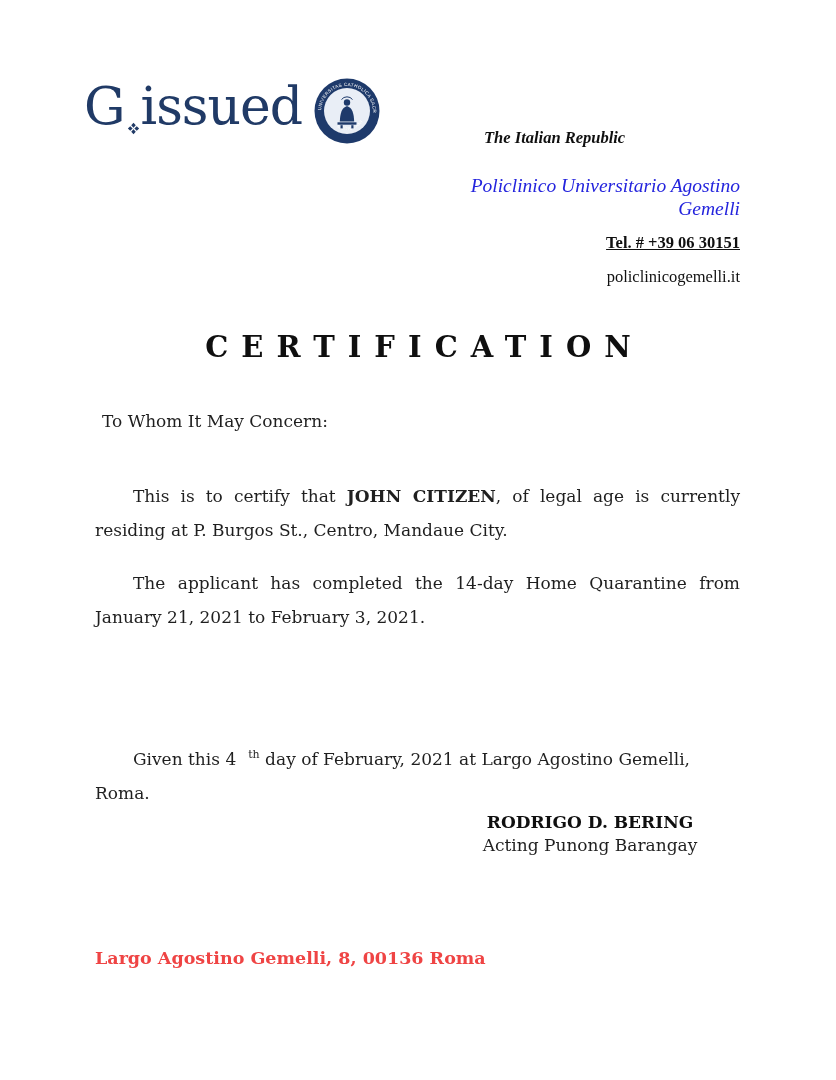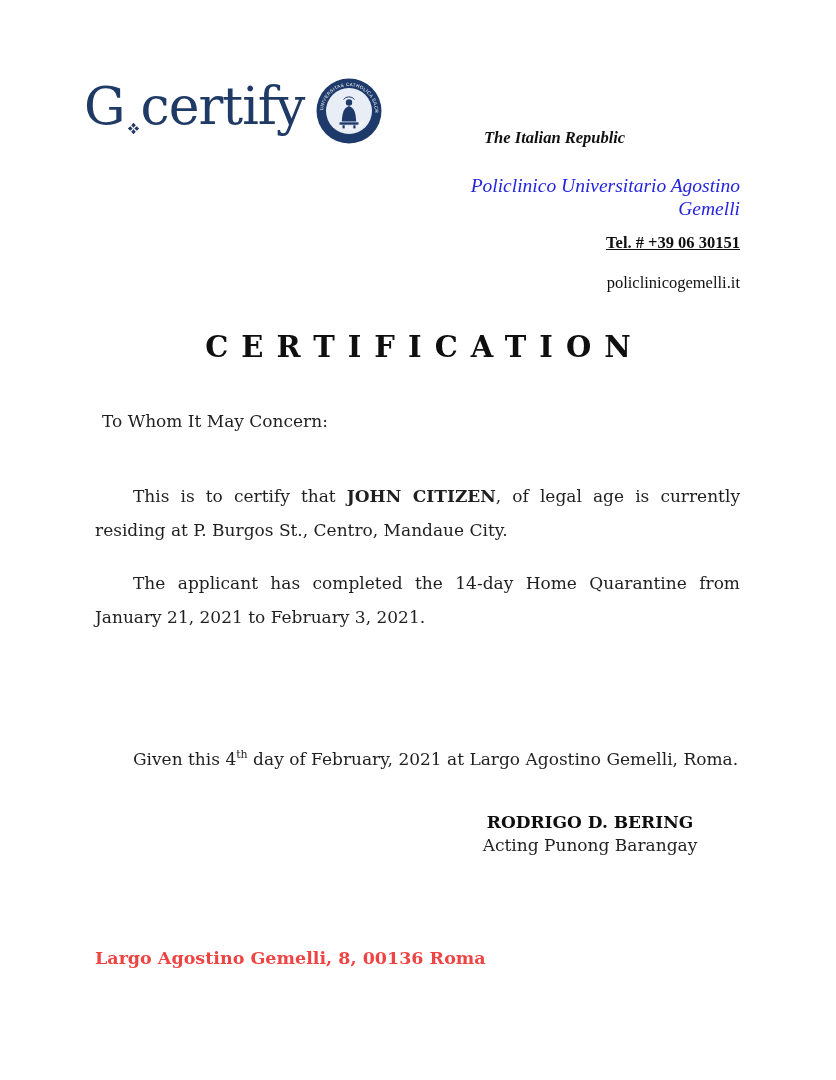--- a/index.html
+++ b/index.html
@@ -41,40 +41,40 @@
     margin-top:26px;text-align:right;
     font-family:"Liberation Serif",serif;font-style:italic;
     font-size:19.5px;line-height:23px;color:#2424dd;
   }
   .tel-line{
     margin-top:13px;text-align:right;
     font-family:"Liberation Serif",serif;font-weight:bold;
     font-size:16.5px;color:#101010;text-decoration:underline;
   }
   .site-line{
-    margin-top:20px;text-align:right;
+    margin-top:14px;text-align:right;
     font-family:"Liberation Serif",serif;
     font-size:16.5px;color:#101010;
   }
   
   .doc-title{
     position:absolute;top:330px;left:0;right:0;
     text-align:center;font-weight:bold;
     font-size:29px;letter-spacing:.45em;text-indent:.45em;
     color:#0f0f0f;
   }
   .bodyline{position:absolute;left:95px;width:645px;font-size:17px;line-height:34px;}
   .salutation{top:404px;margin-left:7px;}
   .para{text-align:justify;text-indent:38px;}
   .p1{top:462px;}
   .p2{top:549px;}
   .p3{top:636px;}
   .p4{top:725px;text-indent:38px;}
   .b{font-weight:bold;}
-  sup{font-size:11px;line-height:0;}
+  sup{font-size:11px;line-height:0;margin-left:12px;}
   .signature{
     position:absolute;top:810px;left:440px;width:300px;
     text-align:center;font-size:17px;
   }
   .sig-name{font-weight:bold;line-height:24px;color:#0f0f0f;}
   .sig-title{line-height:22px;}
   .footer-line{
     position:absolute;top:948px;left:95px;
     font-weight:bold;font-size:17.5px;color:#ef4444;
   }
@@ -89,21 +89,21 @@
       <div class="wordmark">
         <span>G</span>
         <span class="cross-icon">
           <svg width="13" height="13" viewBox="0 0 12 12">
             <path fill="#203a66" d="M6 0.8 L8.1 3 L6 5.2 L3.9 3 Z
                                      M6 6.8 L8.1 9 L6 11.2 L3.9 9 Z
                                      M0.8 6 L3 3.9 L5.2 6 L3 8.1 Z
                                      M6.8 6 L9 3.9 L11.2 6 L9 8.1 Z"></path>
           </svg>
         </span>
-        <span>certify</span>
+        <span>issued</span>
       </div>
       <div class="seal-wrap">
         <svg width="66" height="66" viewBox="0 0 66 66">
           <defs>
             <path id="arcTop" d="M 7 34 A 26 26 0 1 1 59 34" fill="none"></path>
             <path id="arcBot" d="M 14 33 A 19 19 0 0 0 52 33" fill="none"></path>
           </defs>
           <circle cx="33" cy="33" r="32.5" fill="#1e3a6b"></circle>
           <circle cx="33" cy="33" r="23" fill="#e9eef6"></circle>
           <text font-size="4.6" fill="#ffffff" font-family="Liberation Sans, sans-serif" letter-spacing="0.35">

